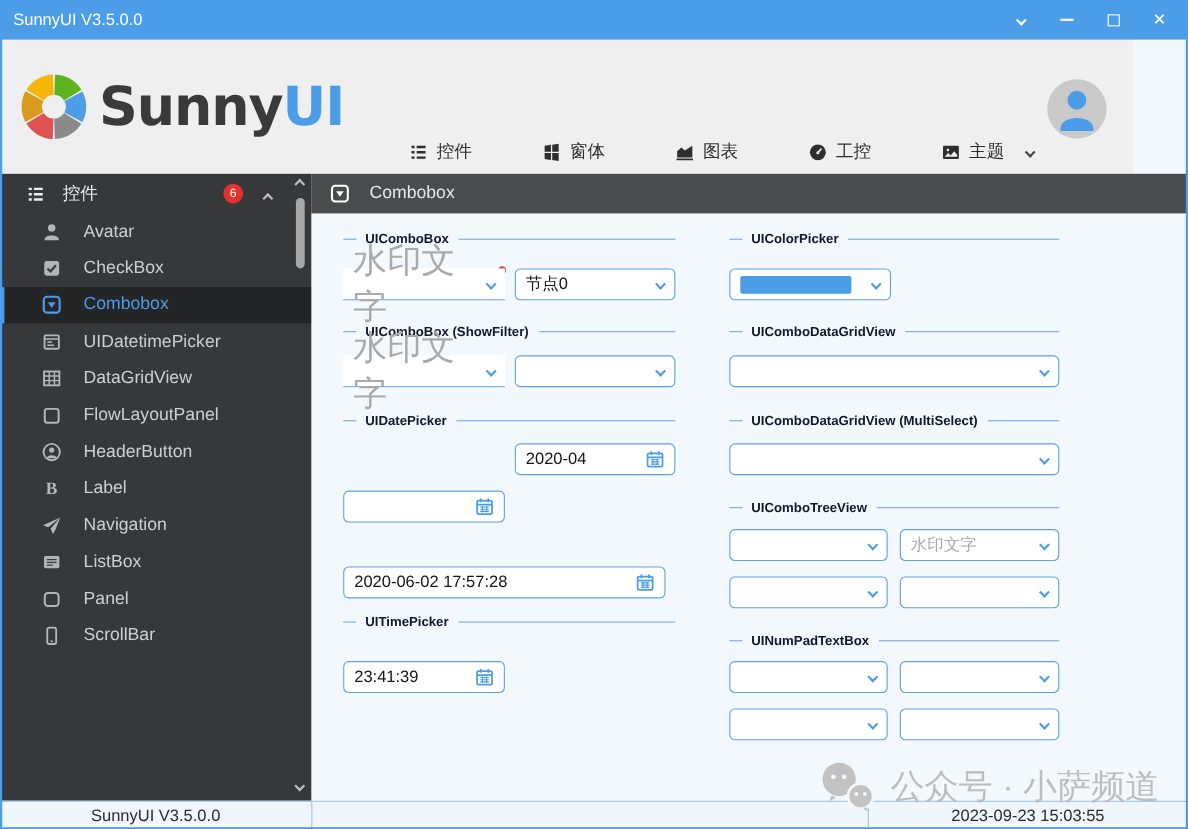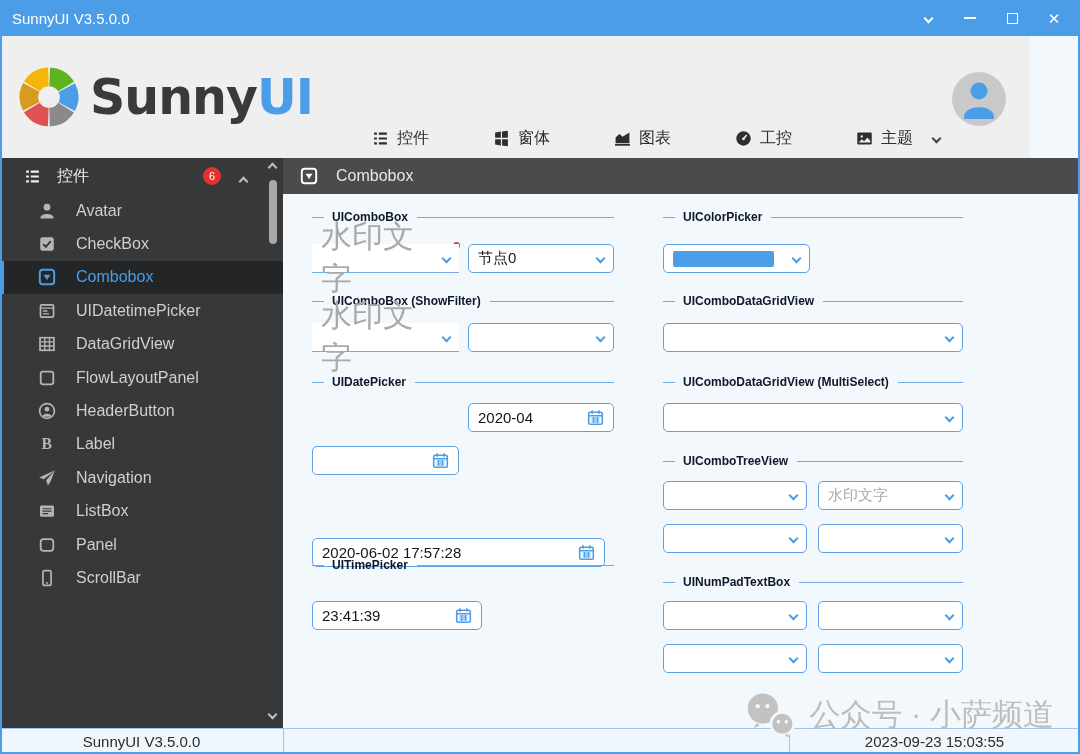--- a/index.html
+++ b/index.html
@@ -348,33 +348,33 @@
       <div class="combo" style="top:252px;left:0;width:147px">
         <span class="cal">
             <svg viewBox="0 0 16 16">
               <rect x="1.6" y="3" width="12.8" height="11.4" rx="1.4" fill="none" stroke="currentColor" stroke-width="1.5"></rect>
               <path d="M4.8 1.2v3.2M11.2 1.2v3.2M1.6 6.4h12.8" stroke="currentColor" stroke-width="1.5" fill="none"></path>
               <path d="M4.3 8.4h7.4M4.3 10.3h7.4M4.3 12.2h7.4M6.2 7.6v5.4M9.8 7.6v5.4" stroke="currentColor" stroke-width="1" fill="none"></path>
             </svg>
           </span>
       </div>
 
-      <div class="combo" style="top:344px;left:0;width:293px">
+      <div class="combo" style="top:321px;left:0;width:293px">
         <span>2020-06-02 17:57:28</span>
         <span class="cal">
             <svg viewBox="0 0 16 16">
               <rect x="1.6" y="3" width="12.8" height="11.4" rx="1.4" fill="none" stroke="currentColor" stroke-width="1.5"></rect>
               <path d="M4.8 1.2v3.2M11.2 1.2v3.2M1.6 6.4h12.8" stroke="currentColor" stroke-width="1.5" fill="none"></path>
               <path d="M4.3 8.4h7.4M4.3 10.3h7.4M4.3 12.2h7.4M6.2 7.6v5.4M9.8 7.6v5.4" stroke="currentColor" stroke-width="1" fill="none"></path>
             </svg>
           </span>
       </div>
 
       <div class="sect" style="top:362px">UITimePicker</div>
-      <div class="combo" style="top:407px;left:0;width:170px">
+      <div class="combo" style="top:407px;left:0;width:147px">
         <span>23:41:39</span>
         <span class="cal">
             <svg viewBox="0 0 16 16">
               <rect x="1.6" y="3" width="12.8" height="11.4" rx="1.4" fill="none" stroke="currentColor" stroke-width="1.5"></rect>
               <path d="M4.8 1.2v3.2M11.2 1.2v3.2M1.6 6.4h12.8" stroke="currentColor" stroke-width="1.5" fill="none"></path>
               <path d="M4.3 8.4h7.4M4.3 10.3h7.4M4.3 12.2h7.4M6.2 7.6v5.4M9.8 7.6v5.4" stroke="currentColor" stroke-width="1" fill="none"></path>
             </svg>
           </span>
       </div>
     </div>

